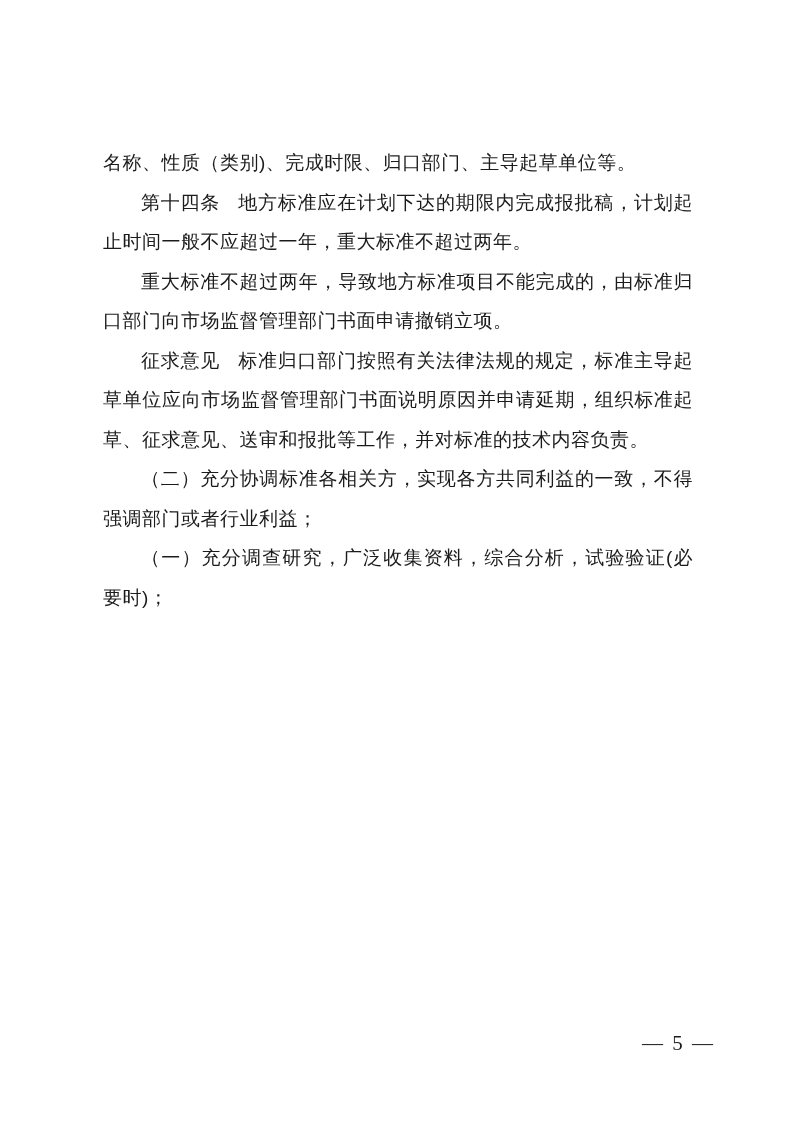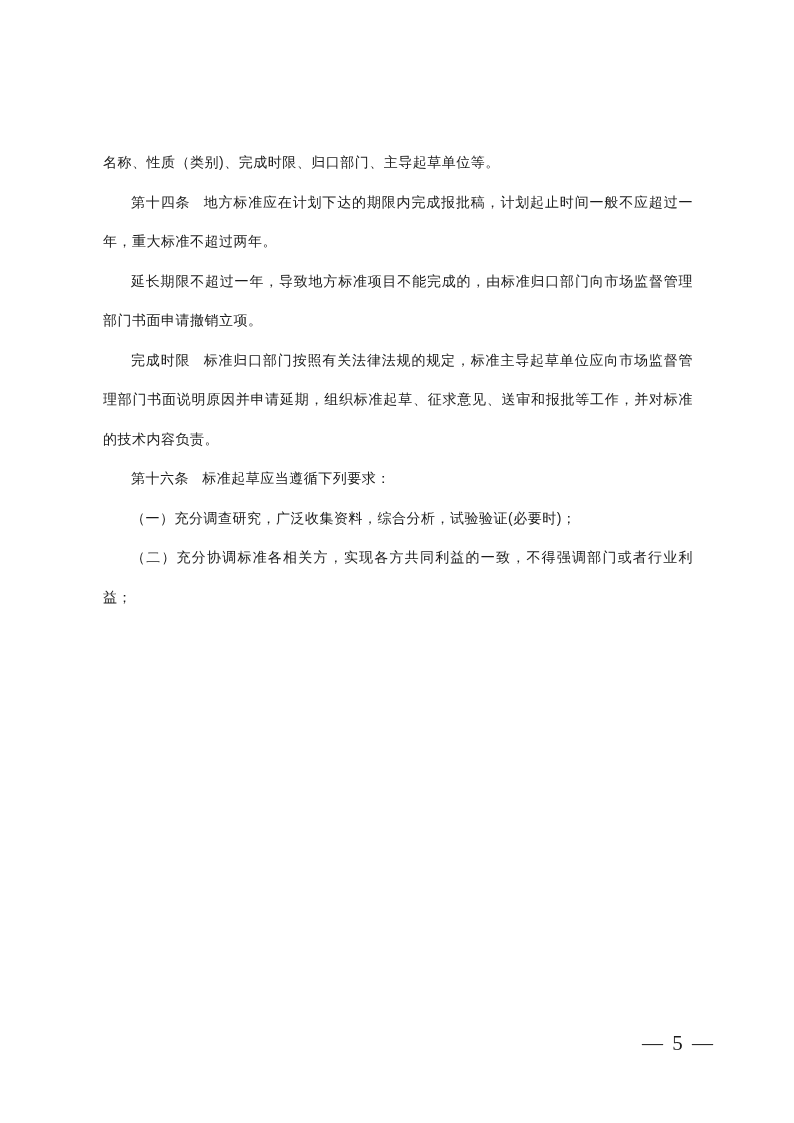--- a/index.html
+++ b/index.html
@@ -13,21 +13,21 @@
     height: 1123px;
     background: #ffffff;
     overflow: hidden;
     font-family: "Liberation Sans", sans-serif;
   }
   .content {
     position: absolute;
     left: 103px;
     top: 143px;
     width: 590px;
-    font-size: 14px;
+    font-size: 19px;
     line-height: 39.5px;
     color: #1b1b1b;
     text-align: justify;
     text-justify: inter-character;
     letter-spacing: 0.5px;
   }
   .content p {
     margin: 0;
     padding: 0;
     text-indent: 2em;
@@ -60,28 +60,27 @@
 
 <div class="page">
 
   <div class="content">
 
     <p class="no-indent"><span>名称、性质（类别)、完成时限、归口部门、主导起草单位等。</span></p>
 
     <p><span class="article-head">第十四条</span><span>地方标准应在计划下达的期限内完成报批稿，计划起止时间一般不应超过一年，重大标准不超过两年。</span></p>
 
 
-    <p><span>延长期限不超过一年，导致地方标准项目不能完成的，由标准归口部门向市场监督管理部门书面申请撤销立项。</span></p>
+    <p><span>重大标准不超过两年，导致地方标准项目不能完成的，由标准归口部门向市场监督管理部门书面申请撤销立项。</span></p>
 
-    <p><span class="article-head">完成时限</span><span>标准归口部门按照有关法律法规的规定，标准主导起草单位应向市场监督管理部门书面说明原因并申请延期，组织标准起草、征求意见、送审和报批等工作，并对标准的技术内容负责。</span></p>
+    <p><span class="article-head">征求意见</span><span>标准归口部门按照有关法律法规的规定，标准主导起草单位应向市场监督管理部门书面说明原因并申请延期，组织标准起草、征求意见、送审和报批等工作，并对标准的技术内容负责。</span></p>
 
 
-    <p><span class="article-head">第十六条</span><span>标准起草应当遵循下列要求：</span></p>
+
+    <p><span>（二）充分协调标准各相关方，实现各方共同利益的一致，不得强调部门或者行业利益；</span></p>
 
     <p><span>（一）充分调查研究，广泛收集资料，综合分析，试验验证(必要时)；</span></p>
-
-    <p><span>（二）充分协调标准各相关方，实现各方共同利益的一致，不得强调部门或者行业利益；</span></p>
 
   </div>
 
   <div class="footer">— 5 —</div>
 
 </div>
 
 </body></html>

